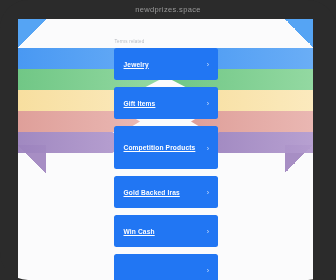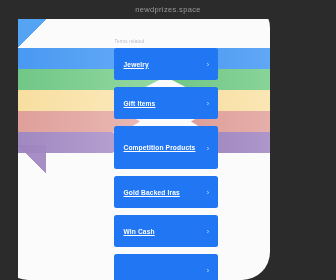--- a/index.html
+++ b/index.html
@@ -4,21 +4,21 @@
 <style>
   * { margin:0; padding:0; box-sizing:border-box; }
   html, body {
     width:336px; height:280px;
     overflow:hidden;
     background:#2b2b2b;
     font-family:"Liberation Sans", sans-serif;
   }
   #viewport {
     position:relative;
-    width:270px; height:280px;
+    width:336px; height:280px;
     background:#2b2b2b;
     overflow:hidden;
     border-radius:28px;
   }
 
   
   #titlebar {
     position:absolute; top:0; left:0;
     width:336px; height:19px;
     background:#2b2b2b;

